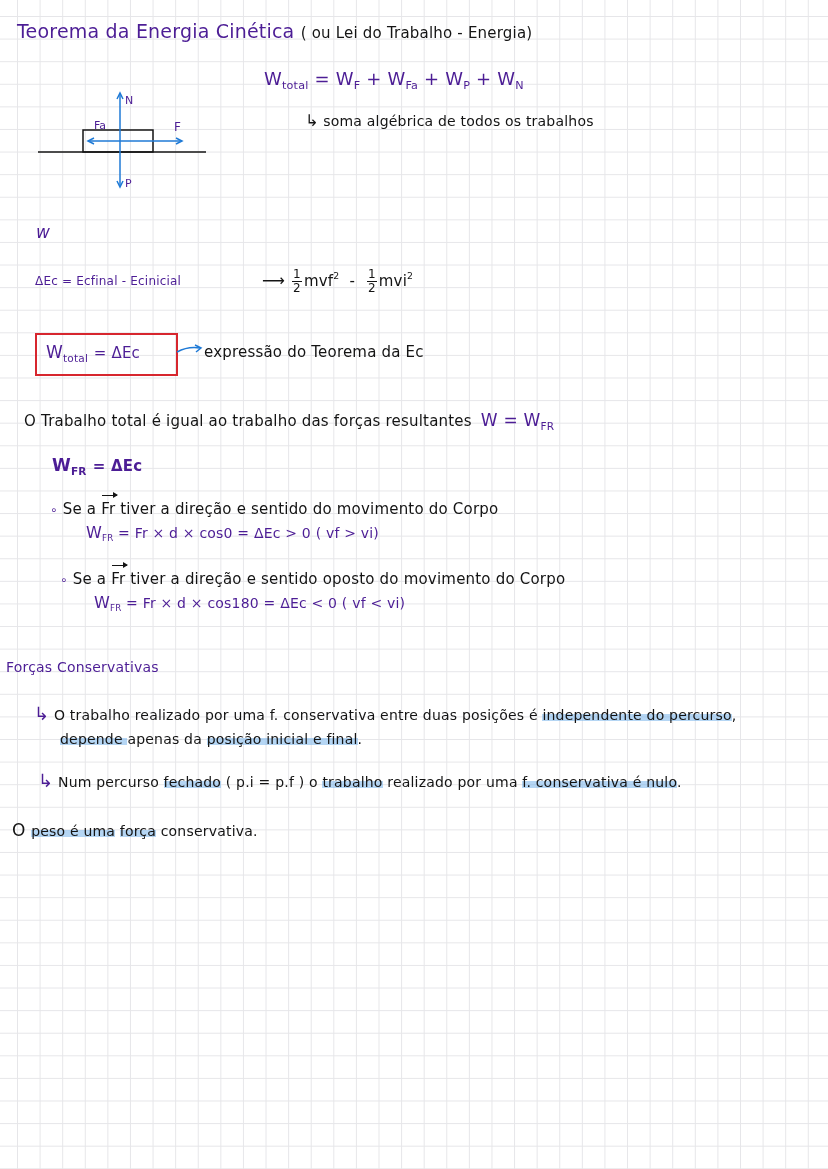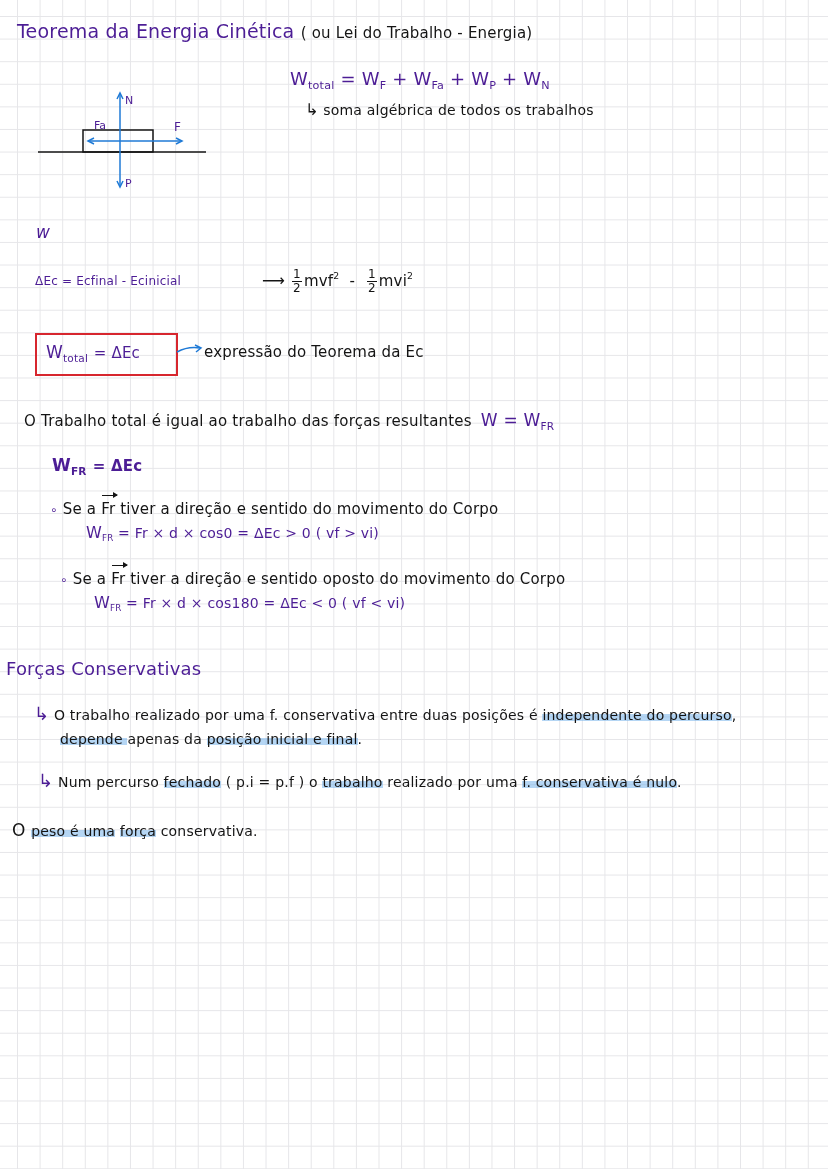--- a/index.html
+++ b/index.html
@@ -52,32 +52,32 @@
     <line x1="88" y1="141" x2="182" y2="141" stroke="#1f7ad6" stroke-width="1.5"></line>
     <polyline points="94,138 88,141 94,144" fill="none" stroke="#1f7ad6" stroke-width="1.5"></polyline>
     <polyline points="176,138 182,141 176,144" fill="none" stroke="#1f7ad6" stroke-width="1.5"></polyline>
   </svg>
   <span class="t blue" style="left:125px; top:95px; font-size:11px;">N</span>
   <span class="t blue" style="left:94px; top:120px; font-size:11px;">Fa</span>
   <span class="t blue" style="left:174px; top:121px; font-size:12px;">F</span>
   <span class="t blue" style="left:125px; top:178px; font-size:11px;">P</span>
 </div>
 
-<div class="t blue hand" style="left:290px; top:70px; font-size:18px;">
+<div class="t blue hand" style="left:264px; top:70px; font-size:18px;">
   <span>W</span><span class="sub">total</span>
   <span>=</span>
   <span>W</span><span class="sub">F</span>
   <span>+</span>
   <span>W</span><span class="sub">Fa</span>
   <span>+</span>
   <span>W</span><span class="sub">P</span>
   <span>+</span>
   <span>W</span><span class="sub">N</span>
 </div>
-<div class="t black hand" style="left:305px; top:102px; font-size:14px;">
+<div class="t black hand" style="left:305px; top:113px; font-size:14px;">
   <span style="font-size:16px;">↳</span>
   <span>soma algébrica de todos os trabalhos</span>
 </div>
 
 <span class="t blue hand" style="left:36px; top:224px; font-size:17px; font-style:italic;">w</span>
 
 <div class="t blue hand" style="left:35px; top:275px; font-size:12px;">ΔEc = Ecfinal - Ecinicial</div>
 <div class="t black hand" style="left:262px; top:268px; font-size:15px;">
   <span style="font-size:16px; vertical-align:middle;">⟶</span>
   <span class="frac"><span class="num">1</span><span>2</span></span><span style="vertical-align:middle;">mvf</span><span class="sup">2</span>
@@ -120,21 +120,21 @@
   <span class="blue" style="font-size:12px;">∘</span>
   <span>Se a</span>
   <span class="vec">Fr</span>
   <span>tiver a direção e sentido oposto do movimento do Corpo</span>
 </div>
 <div class="t blue hand" style="left:94px; top:595px; font-size:14px;">
   <span style="font-size:16px;">W</span><span class="sub">FR</span>
   <span>= Fr × d × cos180 = ΔEc &lt; 0  ( vf &lt; vi)</span>
 </div>
 
-<div class="t blue hand" style="left:6px; top:660px; font-size:18px;">Forças Conservativas</div>
+<div class="t blue hand" style="left:6px; top:660px; font-size:14px;">Forças Conservativas</div>
 
 <div class="t black hand" style="left:34px; top:705px; font-size:14px;">
   <span class="blue" style="font-size:18px;">↳</span>
   <span>O trabalho realizado por uma f. conservativa entre duas posições é </span><span class="hl">independente do percurso</span><span>,</span>
 </div>
 <div class="t black hand" style="left:60px; top:732px; font-size:14px;">
   <span class="hl">depende </span><span>apenas da </span><span class="hl">posição inicial e final</span><span>.</span>
 </div>
 
 <div class="t black hand" style="left:38px; top:772px; font-size:14px;">

